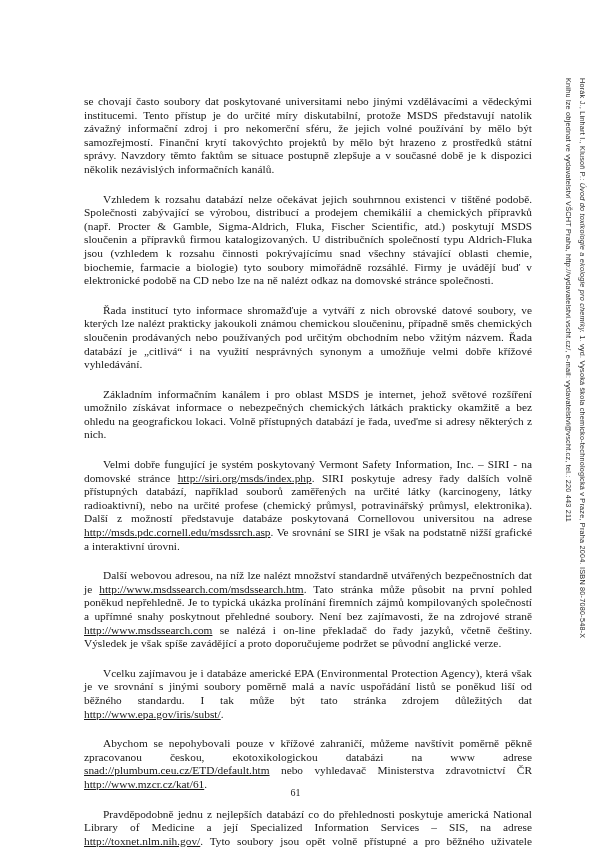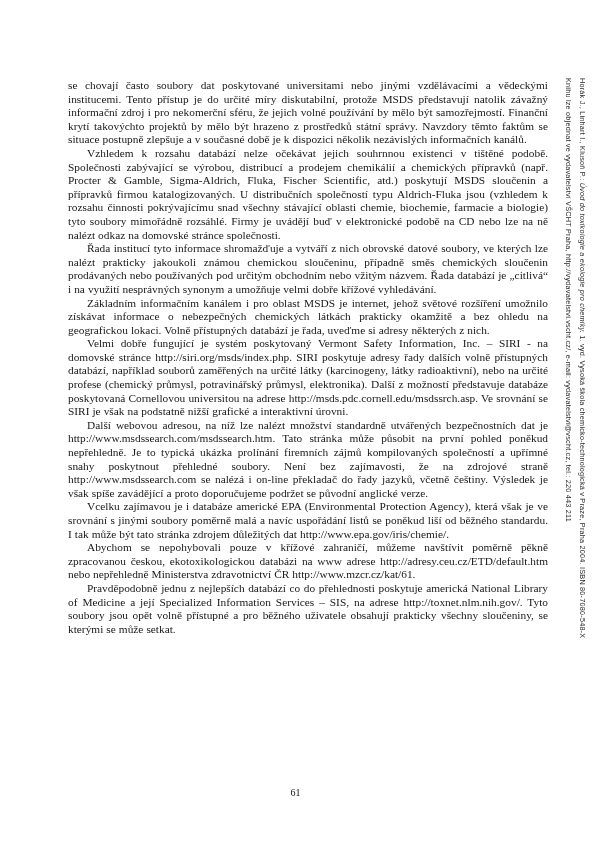--- a/index.html
+++ b/index.html
@@ -9,24 +9,24 @@
   .page {
     position:absolute; inset:0; background:#ffffff;
   }
 
   .text-block {
     position:absolute; left:68px; top:79px; width:480px;
     font-size:11.35px; line-height:13.6px;
     text-align:justify; color:#171717;
     word-spacing:0.2px;
   }
-  .text-block p { margin:0; }
+  .text-block p { margin:16px; }
   .text-block p.indent { text-indent:19px; }
 
-  .url { }
+  .url { text-decoration:underline; }
   .italic { font-style:italic; }
 
   .sidebar {
     position:absolute; top:78px; right:11px;
     writing-mode:vertical-rl; text-orientation:mixed;
     font-family:"Liberation Sans", sans-serif;
     font-size:7.3px; color:#2b2b2b; letter-spacing:0.2px;
   }
   .sidebar .sb-line { line-height:14px; white-space:nowrap; }
 
@@ -41,22 +41,22 @@
 
 <div class="page">
 
   <div class="text-block">
       <p><span>se chovají často soubory dat poskytované universitami nebo jinými vzdělávacími a vědeckými institucemi. Tento přístup je do určité míry diskutabilní, protože MSDS představují natolik závažný informační zdroj i pro nekomerční sféru, že jejich volné používání by mělo být samozřejmostí. Finanční krytí takovýchto projektů by mělo být hrazeno z prostředků státní správy. Navzdory těmto faktům se situace postupně zlepšuje a v současné době je k dispozici několik nezávislých informačních kanálů.</span></p>
       <p class="indent"><span>Vzhledem k rozsahu databází nelze očekávat jejich souhrnnou existenci v tištěné podobě. Společnosti zabývající se výrobou, distribucí a prodejem chemikálií a chemických přípravků (např. Procter &amp; Gamble, Sigma-Aldrich, Fluka, Fischer Scientific, atd.) poskytují MSDS sloučenin a přípravků firmou katalogizovaných. U distribučních společností typu Aldrich-Fluka jsou (vzhledem k rozsahu činnosti pokrývajícímu snad všechny stávající oblasti chemie, biochemie, farmacie a biologie) tyto soubory mimořádně rozsáhlé. Firmy je uvádějí buď v elektronické podobě na CD nebo lze na ně nalézt odkaz na domovské stránce společnosti.</span></p>
       <p class="indent"><span>Řada institucí tyto informace shromažďuje a vytváří z nich obrovské datové soubory, ve kterých lze nalézt prakticky jakoukoli známou chemickou sloučeninu, případně směs chemických sloučenin prodávaných nebo používaných pod určitým obchodním nebo vžitým názvem. Řada databází je „citlivá“ i na využití nesprávných synonym a umožňuje velmi dobře křížové vyhledávání.</span></p>
       <p class="indent"><span>Základním informačním kanálem i pro oblast MSDS je internet, jehož světové rozšíření umožnilo získávat informace o nebezpečných chemických látkách prakticky okamžitě a bez ohledu na geografickou lokaci. Volně přístupných databází je řada, uveďme si adresy některých z nich.</span></p>
       <p class="indent"><span>Velmi dobře fungující je systém poskytovaný Vermont Safety Information, Inc. – SIRI - na domovské stránce </span><span class="url">http://siri.org/msds/index.php</span><span>. SIRI poskytuje adresy řady dalších volně přístupných databází, například souborů zaměřených na určité látky (karcinogeny, látky radioaktivní), nebo na určité profese (chemický průmysl, potravinářský průmysl, elektronika). Další z možností představuje databáze poskytovaná Cornellovou universitou na adrese </span><span class="url">http://msds.pdc.cornell.edu/msdssrch.asp</span><span>. Ve srovnání se SIRI je však na podstatně nižší grafické a interaktivní úrovni.</span></p>
       <p class="indent"><span>Další webovou adresou, na níž lze nalézt množství standardně utvářených bezpečnostních dat je </span><span class="url">http://www.msdssearch.com/msdssearch.htm</span><span>. Tato stránka může působit na první pohled poněkud nepřehledně. Je to typická ukázka prolínání firemních zájmů kompilovaných společností a upřímné snahy poskytnout přehledné soubory. Není bez zajímavosti, že na zdrojové straně </span><span class="url">http://www.msdssearch.com</span><span> se nalézá i on-line překladač do řady jazyků, včetně češtiny. Výsledek je však spíše zavádějící a proto doporučujeme podržet se původní anglické verze.</span></p>
-      <p class="indent"><span>Vcelku zajímavou je i databáze americké EPA (Environmental Protection Agency), která však je ve srovnání s jinými soubory poměrně malá a navíc uspořádání listů se poněkud liší od běžného standardu. I tak může být tato stránka zdrojem důležitých dat </span><span class="url">http://www.epa.gov/iris/chemie/</span><span>.</span></p>
-      <p class="indent"><span>Abychom se nepohybovali pouze v křížové zahraničí, můžeme navštívit poměrně pěkně zpracovanou českou, ekotoxikologickou databázi na www adrese </span><span class="url">http://adresy.ceu.cz/ETD/default.htm</span><span> nebo nepřehledně Ministerstva zdravotnictví ČR </span><span class="url">http://www.mzcr.cz/kat/61</span><span>.</span></p>
+      <p class="indent"><span>Vcelku zajímavou je i databáze americké EPA (Environmental Protection Agency), která však je ve srovnání s jinými soubory poměrně malá a navíc uspořádání listů se poněkud liší od běžného standardu. I tak může být tato stránka zdrojem důležitých dat </span><span class="url">http://www.epa.gov/iris/subst/</span><span>.</span></p>
+      <p class="indent"><span>Abychom se nepohybovali pouze v křížové zahraničí, můžeme navštívit poměrně pěkně zpracovanou českou, ekotoxikologickou databázi na www adrese </span><span class="url">snad://plumbum.ceu.cz/ETD/default.htm</span><span> nebo vyhledavač Ministerstva zdravotnictví ČR </span><span class="url">http://www.mzcr.cz/kat/61</span><span>.</span></p>
       <p class="indent"><span>Pravděpodobně jednu z nejlepších databází co do přehlednosti poskytuje americká National Library of Medicine a její Specialized Information Services – SIS, na adrese </span><span class="url">http://toxnet.nlm.nih.gov/</span><span>. Tyto soubory jsou opět volně přístupné a pro běžného uživatele obsahují prakticky všechny sloučeniny, se kterými se může setkat.</span></p>
     </div>
 
   <div class="sidebar">
     <div class="sb-line"><span>Horák J., Linhart I., Klusoň P.: </span><span class="italic">Úvod do toxikologie a ekologie pro chemiky.</span><span> 1. vyd. Vysoká škola chemicko-technologická v Praze, Praha 2004. ISBN 80-7080-548-X</span></div>
     <div class="sb-line"><span>Knihu lze objednat ve vydavatelství VŠCHT Praha, http://vydavatelstvi.vscht.cz/, e-mail: vydavatelstvi@vscht.cz, tel.: 220 443 211</span></div>
   </div>
 
   <div class="page-number">61</div>
 

